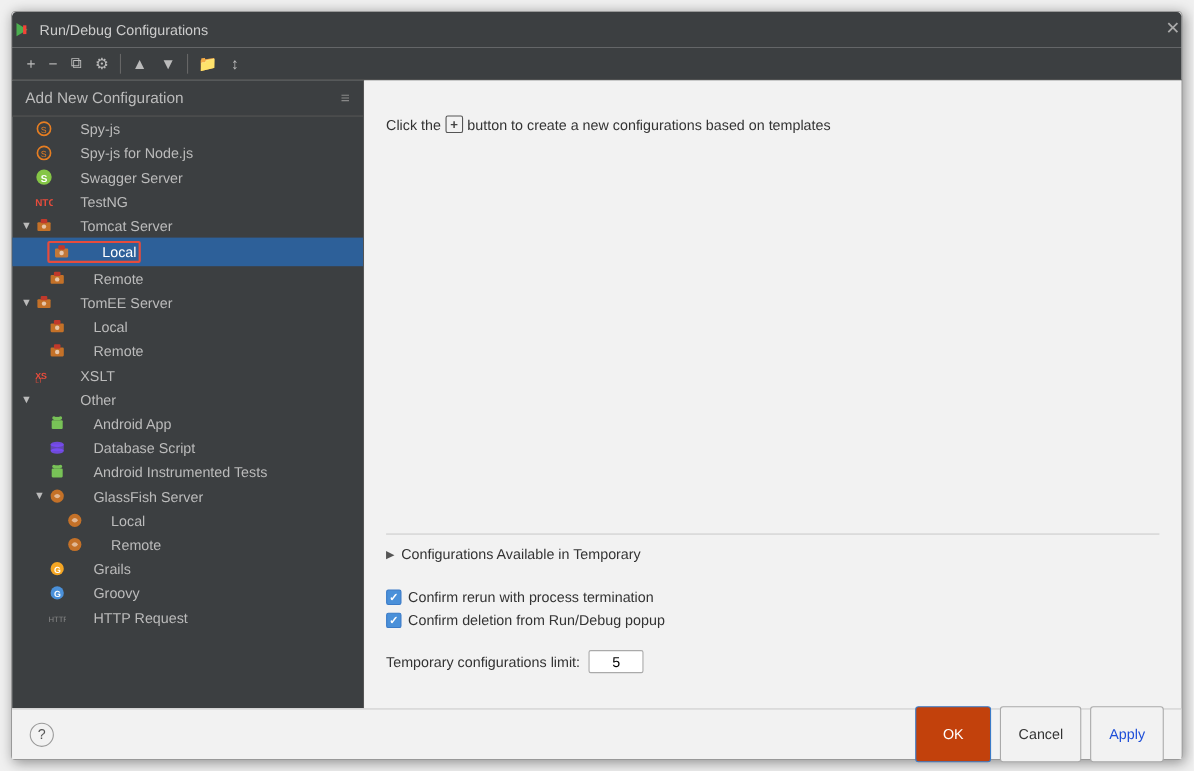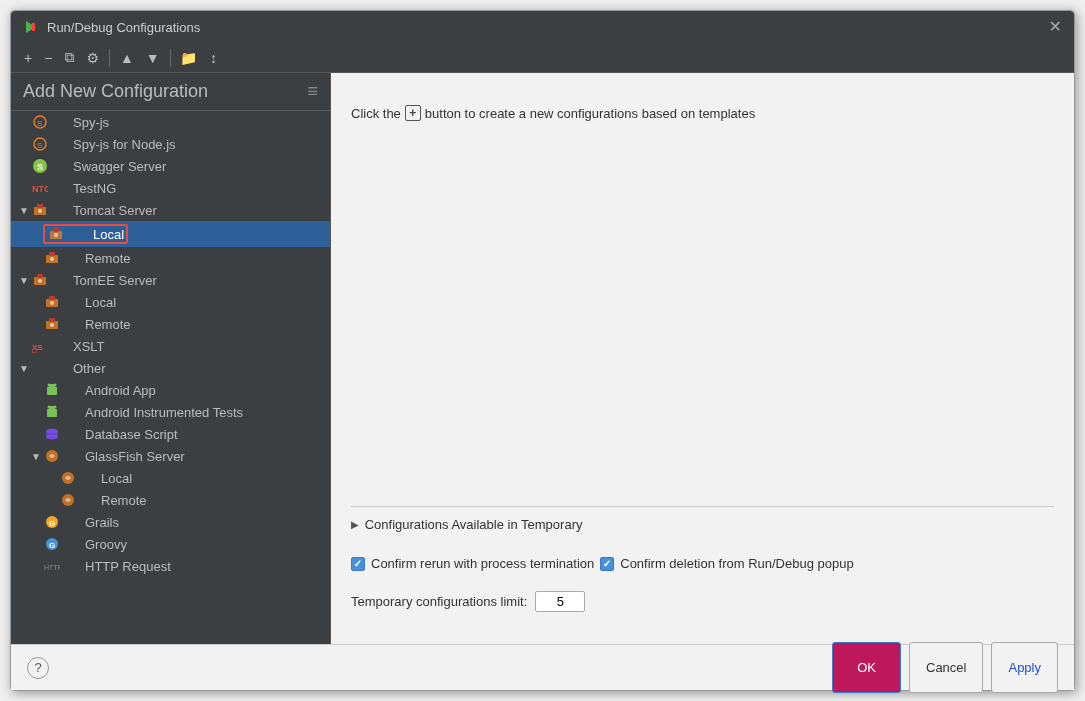--- a/index.html
+++ b/index.html
@@ -18,21 +18,21 @@
       background: #f2f2f2;
       border: 1px solid #999;
       border-radius: 4px;
       box-shadow: 2px 2px 12px rgba(0,0,0,0.4);
       display: flex;
       flex-direction: column;
     }
     .title-bar {
       background: #3c3f41;
       color: #bbb;
-      padding: 8px 12px;
+      padding: 8px 1px;
       display: flex;
       align-items: center;
       justify-content: space-between;
       border-radius: 4px 4px 0 0;
       height: 32px;
     }
     .title-bar-left {
       display: flex;
       align-items: center;
       gap: 8px;
@@ -82,21 +82,21 @@
       width: 320px;
       background: #3c3f41;
       border-right: 1px solid #555;
       display: flex;
       flex-direction: column;
       overflow: hidden;
     }
     .left-header {
       padding: 8px 12px;
       color: #bbb;
-      font-size: 18px;
+      font-size: 14px;
       display: flex;
       align-items: center;
       justify-content: space-between;
       border-bottom: 1px solid #555;
       background: #3c3f41;
       gap: 26px;
     }
     .tree-container {
       flex: 1;
       overflow-y: auto;
@@ -177,21 +177,21 @@
       color: #333;
       font-size: 13px;
       cursor: pointer;
     }
     .configs-available-header .arrow {
       font-size: 10px;
       color: #666;
     }
     .checkboxes {
       display: flex;
-      flex-direction: row;
+      flex-direction: column;
       gap: 6px;
       margin-top: 12px;
     }
     .checkbox-row {
       display: flex;
       align-items: center;
       gap: 6px;
       color: #333;
       font-size: 13px;
     }
@@ -249,21 +249,21 @@
       align-items: center;
       justify-content: center;
       font-size: 13px;
       color: #555;
     }
     .bottom-right {
       display: flex;
       gap: 8px;
     }
     .btn-ok {
-      background: #be185d;
+      background: #c2410c;
       color: white;
       border: 1px solid #3a7bc8;
       padding: 5px 24px;
       border-radius: 3px;
       cursor: pointer;
       font-size: 13px;
     }
     .btn-cancel, .btn-apply {
       background: #f2f2f2;
       color: #333;
@@ -468,39 +468,39 @@
                 <rect x="5" y="2" width="6" height="3" fill="#78c257"></rect>
               </svg>
           </span>
           <span class="item-label">Android App</span>
         </div>
 
         <div class="tree-item indent-1">
           <span class="arrow">&nbsp;</span>
           <span class="item-icon">
             <svg width="16" height="16" viewBox="0 0 16 16">
+                <ellipse cx="8" cy="5" rx="6" ry="2.5" fill="#7c4dff" opacity="0.8"></ellipse>
+                <rect x="2" y="5" width="12" height="6" fill="#7c4dff" opacity="0.6"></rect>
+                <ellipse cx="8" cy="11" rx="6" ry="2.5" fill="#7c4dff" opacity="0.8"></ellipse>
+              </svg>
+          </span>
+          <span class="item-label">Database Script</span>
+        </div>
+
+        <div class="tree-item indent-1">
+          <span class="arrow">&nbsp;</span>
+          <span class="item-icon">
+            <svg width="16" height="16" viewBox="0 0 16 16">
                 <rect x="3" y="5" width="10" height="8" rx="1" fill="#78c257"></rect>
                 <circle cx="5" cy="3" r="1.5" fill="#78c257"></circle>
                 <circle cx="11" cy="3" r="1.5" fill="#78c257"></circle>
                 <rect x="5" y="2" width="6" height="3" fill="#78c257"></rect>
               </svg>
           </span>
           <span class="item-label">Android Instrumented Tests</span>
-        </div>
-
-        <div class="tree-item indent-1">
-          <span class="arrow">&nbsp;</span>
-          <span class="item-icon">
-            <svg width="16" height="16" viewBox="0 0 16 16">
-                <ellipse cx="8" cy="5" rx="6" ry="2.5" fill="#7c4dff" opacity="0.8"></ellipse>
-                <rect x="2" y="5" width="12" height="6" fill="#7c4dff" opacity="0.6"></rect>
-                <ellipse cx="8" cy="11" rx="6" ry="2.5" fill="#7c4dff" opacity="0.8"></ellipse>
-              </svg>
-          </span>
-          <span class="item-label">Database Script</span>
         </div>
 
         <div class="tree-item indent-1">
           <span class="arrow" style="color:#bbb;">▼</span>
           <span class="item-icon">
             <svg width="16" height="16" viewBox="0 0 16 16">
                 <circle cx="8" cy="8" r="6" fill="#e67e22" opacity="0.8"></circle>
                 <path d="M5 8 Q8 4 11 8 Q8 12 5 8" fill="#fff" opacity="0.5"></path>
               </svg>
           </span>

